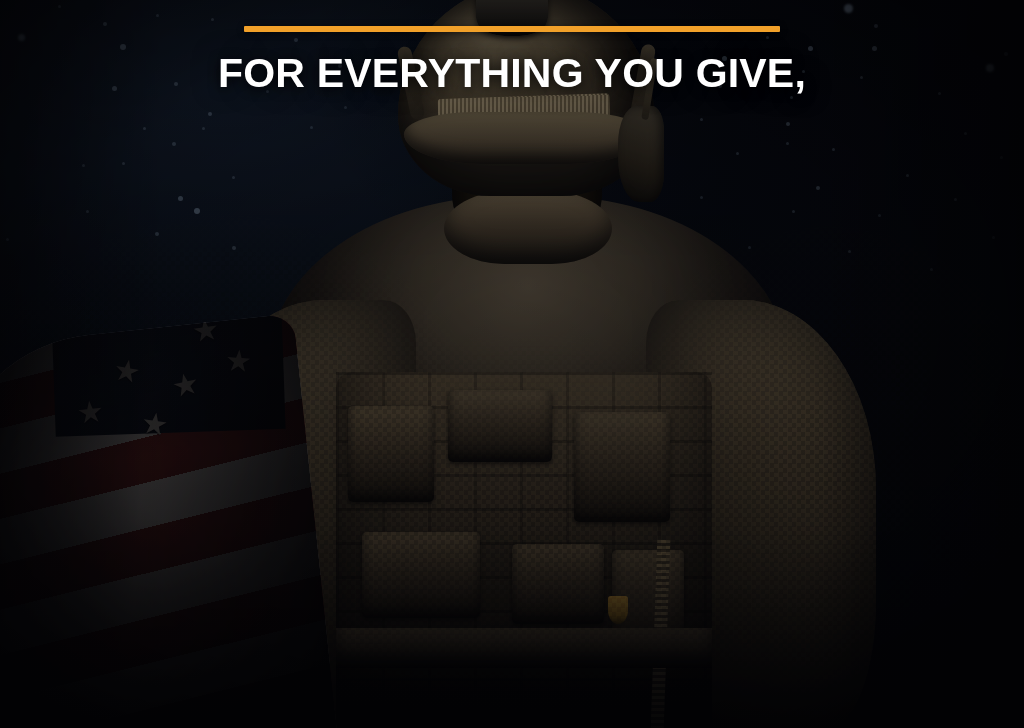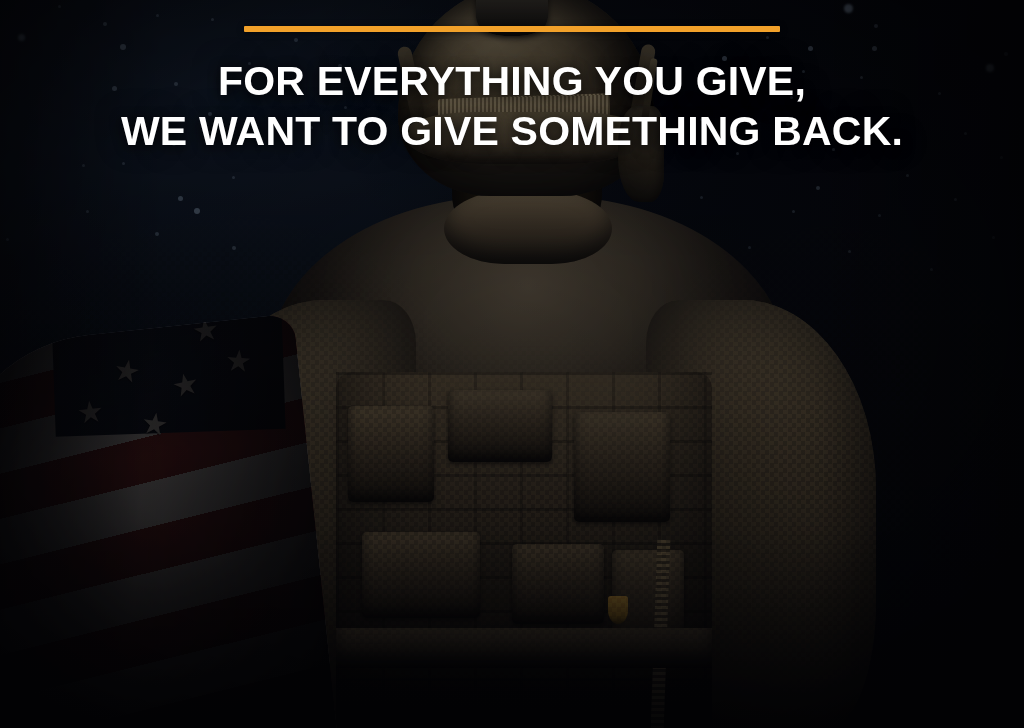--- a/index.html
+++ b/index.html
@@ -316,21 +316,21 @@
     width: 536px;
     height: 6px;
     margin: 26px 0 0 0;
     background: #f2a12a;
     border-radius: 1px;
     box-shadow: 0 1px 6px rgba(0,0,0,.55);
   }
 
   .sub {
     margin: 0;
-    padding-top: 24px;
+    padding-top: 16px;
     font-weight: 700;
     font-size: 41px;
     line-height: 1.22;
     letter-spacing: .2px;
     text-transform: uppercase;
     color: #ffffff;
     text-shadow: 0 2px 12px rgba(0,0,0,.75), 0 0 26px rgba(0,0,0,.5);
   }
   .sub .s1, .sub .s2 { display: block; }
 </style>
@@ -454,17 +454,16 @@
   <div class="layer grade"></div>
   <div class="layer scrim"></div>
 
   <div class="content">
 
 
     <div class="rule" style="background: rgb(242, 161, 42);"></div>
 
     <p class="sub">
       <span class="s1">FOR EVERYTHING YOU GIVE,</span>
-      <span class="s2">WE WANT TO GIVE SOMETHING BACK.</span>
     </p>
 
   </div>
 </div>
 
 </body></html>

